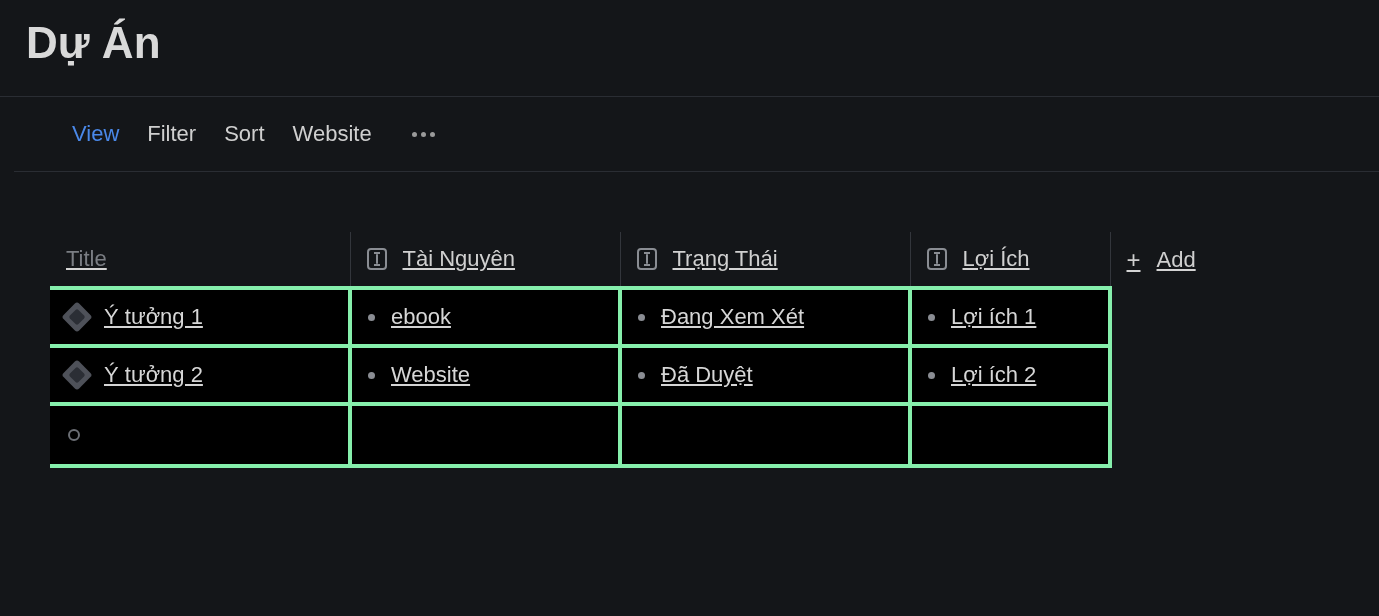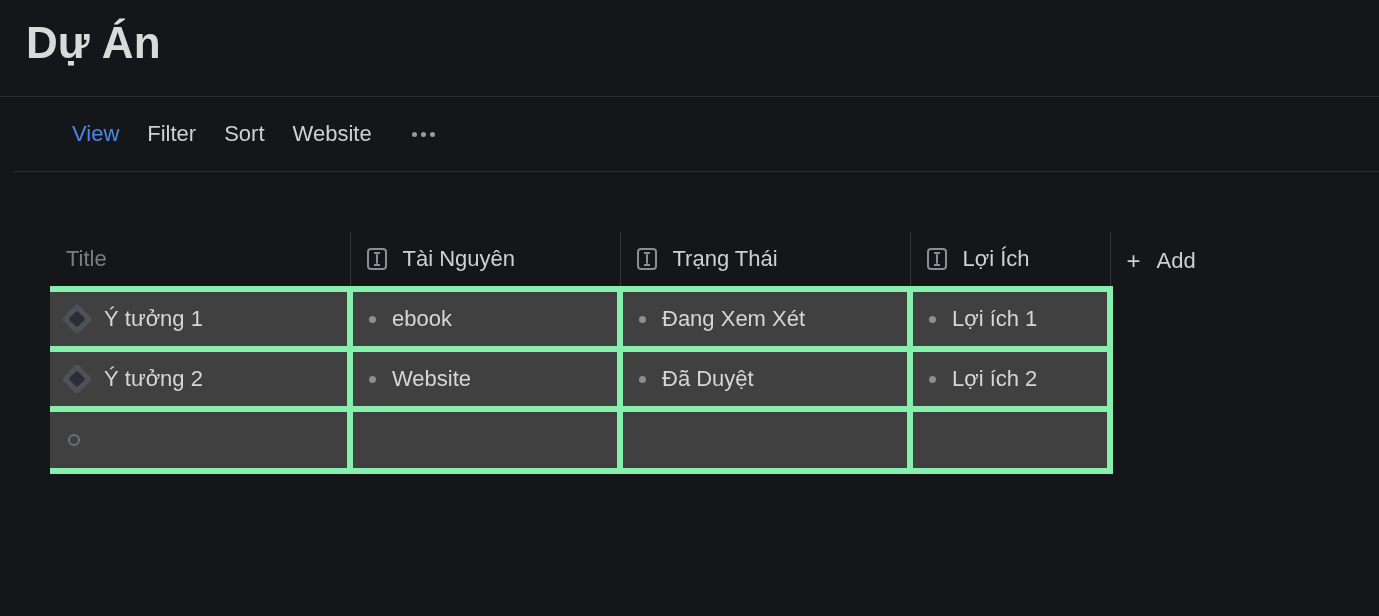--- a/index.html
+++ b/index.html
@@ -48,20 +48,21 @@
       padding-left: 12px;
     }
     .toolbar-more span {
       width: 5px;
       height: 5px;
       background: #9a9a9a;
       border-radius: 50%;
     }
     .table-wrap {
       padding: 60px 50px 16px 50px;
+      text-decoration: underline;
     }
     .db-table {
       border-collapse: collapse;
       width: auto;
     }
     .db-table th, .db-table td {
       text-align: left;
       font-size: 22px;
       font-weight: 400;
       padding: 14px 16px;
@@ -116,23 +117,23 @@
     }
     .col-icon-inner::before { top: -2px; }
     .col-icon-inner::after { bottom: -2px; }
     .plus-icon {
       font-size: 24px;
       line-height: 1;
       color: #cfcfcf;
       font-weight: 300;
     }
     .db-table tbody td {
-      border: 6px solid #86efac;
+      border: 4px solid #86efac;
       color: #d6d6d6;
-      background: #404040;
+      background: #000000;
     }
     .db-table tbody td:first-child {
       border-left: none;
     }
     .db-table tbody .cell-add {
       border-right: none;
       border-top: none;
       border-bottom: none;
       background: transparent;
     }

